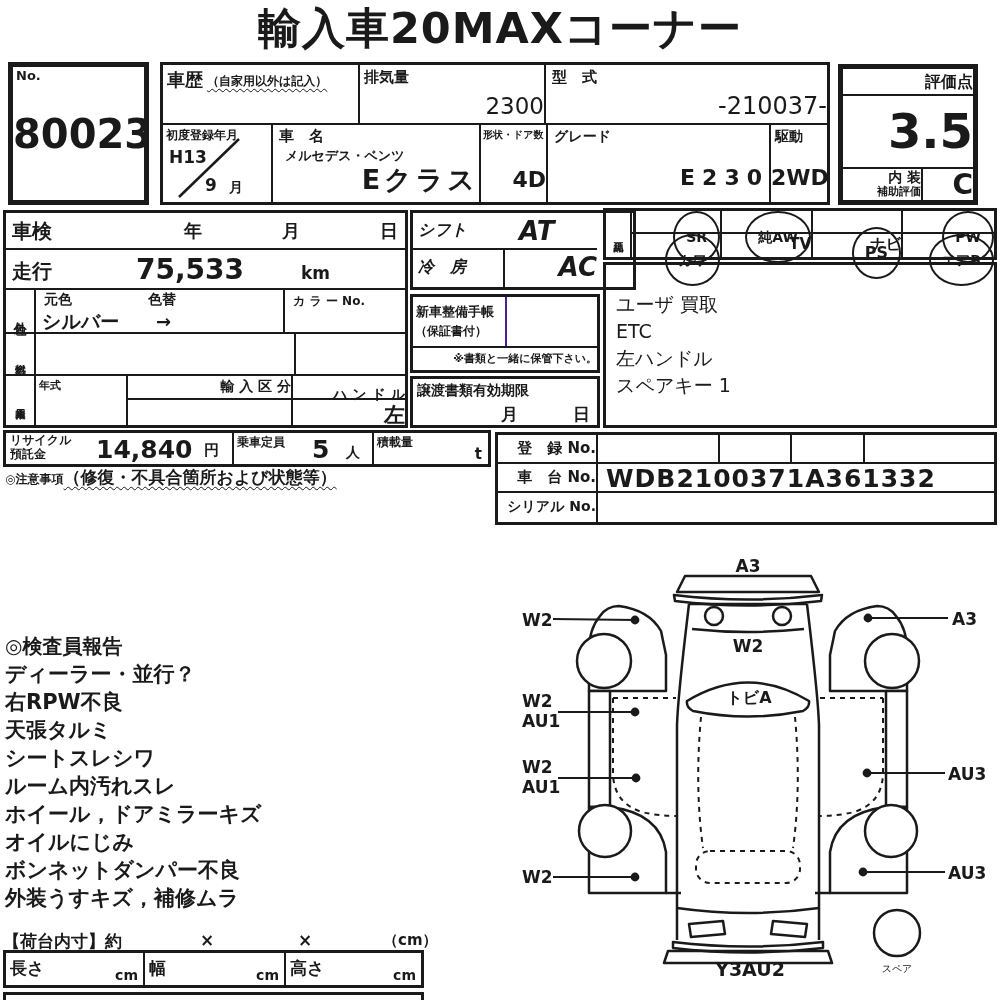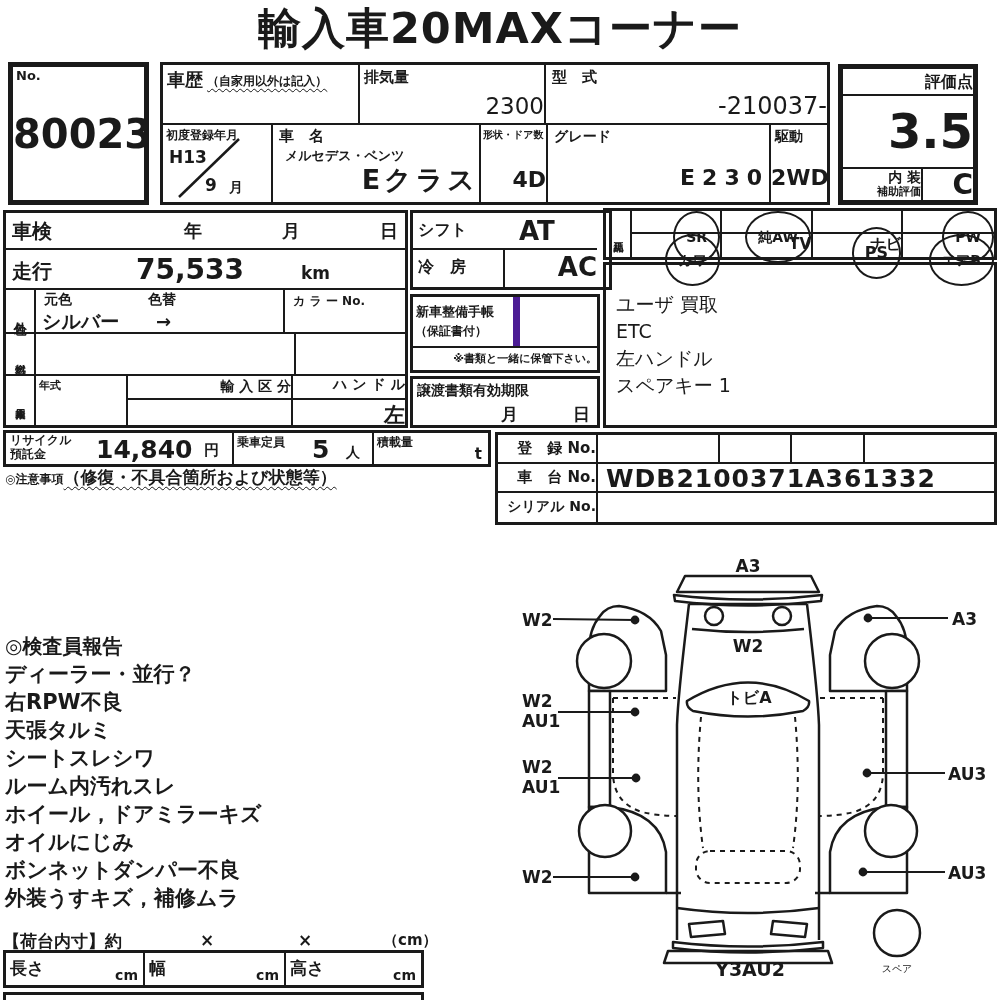--- a/index.html
+++ b/index.html
@@ -114,39 +114,39 @@
     <div class="abs" style="left:0;top:163px;width:399px;height:49px;">
       <div class="abs vlab" style="left:0;top:0;width:30px;height:49px;border-right:2px solid #1a1a1a;font-size:10px;writing-mode:vertical-rl;text-orientation:upright;">輸入車用</div>
       <div class="abs" style="left:30px;top:0;width:92px;height:49px;border-right:2px solid #1a1a1a;">
         <span class="abs bd" style="left:3px;top:2px;font-size:11px;">年式</span>
       </div>
       <div class="abs" style="left:122px;top:0;width:165px;height:49px;border-right:2px solid #1a1a1a;">
         <div class="bd ctr" style="margin-top:2px;font-size:14px;">輸 入 区 分</div>
         <div class="abs" style="left:0;top:22px;width:100%;border-top:2px solid #1a1a1a;"></div>
       </div>
       <div class="abs" style="left:287px;top:0;width:112px;height:49px;">
-        <div class="bd ctr" style="margin-top:0;font-size:14px;">ハ ン ド ル</div>
+        <div class="bd ctr" style="margin-top:10px;font-size:14px;">ハ ン ド ル</div>
         <div class="abs" style="left:0;top:22px;width:100%;border-top:2px solid #1a1a1a;"></div>
         <div class="abs bd ctr" style="left:0;top:25px;width:100%;font-size:21px;">左</div>
       </div>
     </div>
   </div>
 
-  <div class="abs b3" style="left:410px;top:210px;width:202px;height:80px;">
+  <div class="abs b3" style="left:410px;top:210px;width:226px;height:80px;font-style:italic;">
     <div class="abs" style="left:0;top:0;width:184px;height:37px;border-bottom:2px solid #1a1a1a;">
       <span class="abs bd" style="left:5px;top:7px;font-size:16px;">シフト</span>
       <span class="abs bd" style="left:106px;top:3px;font-size:26px;">AT</span>
     </div>
     <div class="abs" style="left:0;top:37px;width:184px;height:37px;">
       <div class="abs bd" style="left:0;top:0;width:92px;height:37px;border-right:2px solid #1a1a1a;font-size:16px;padding:7px 0 0 5px;">冷　房</div>
       <div class="abs bd ctr" style="left:92px;top:0;width:92px;height:37px;font-size:26px;line-height:35px;">AC</div>
     </div>
   </div>
   <div class="abs b3" style="left:410px;top:294px;width:190px;height:79px;">
-    <div class="abs" style="left:0;top:0;width:107px;height:49px;border-right:7px solid #4c1d95;">
+    <div class="abs" style="left:0;top:0;width:94px;height:49px;border-right:2px solid #4c1d95;">
       <div class="bd" style="margin:6px 0 0 3px;font-size:13px;white-space:nowrap;">新車整備手帳</div>
       <div class="bd" style="margin:2px 0 0 2px;font-size:12px;white-space:nowrap;">（保証書付）</div>
     </div>
     <div class="abs bd ctr" style="left:0;top:49px;width:184px;height:24px;border-top:2px solid #1a1a1a;font-size:11px;line-height:22px;white-space:nowrap;">※書類と一緒に保管下さい。</div>
   </div>
   <div class="abs b3" style="left:410px;top:376px;width:190px;height:52px;">
     <span class="abs bd" style="left:4px;top:3px;font-size:14px;white-space:nowrap;">譲渡書類有効期限</span>
     <span class="abs bd" style="left:88px;top:24px;font-size:17px;">月</span>
     <span class="abs bd" style="left:160px;top:24px;font-size:17px;">日</span>
   </div>

